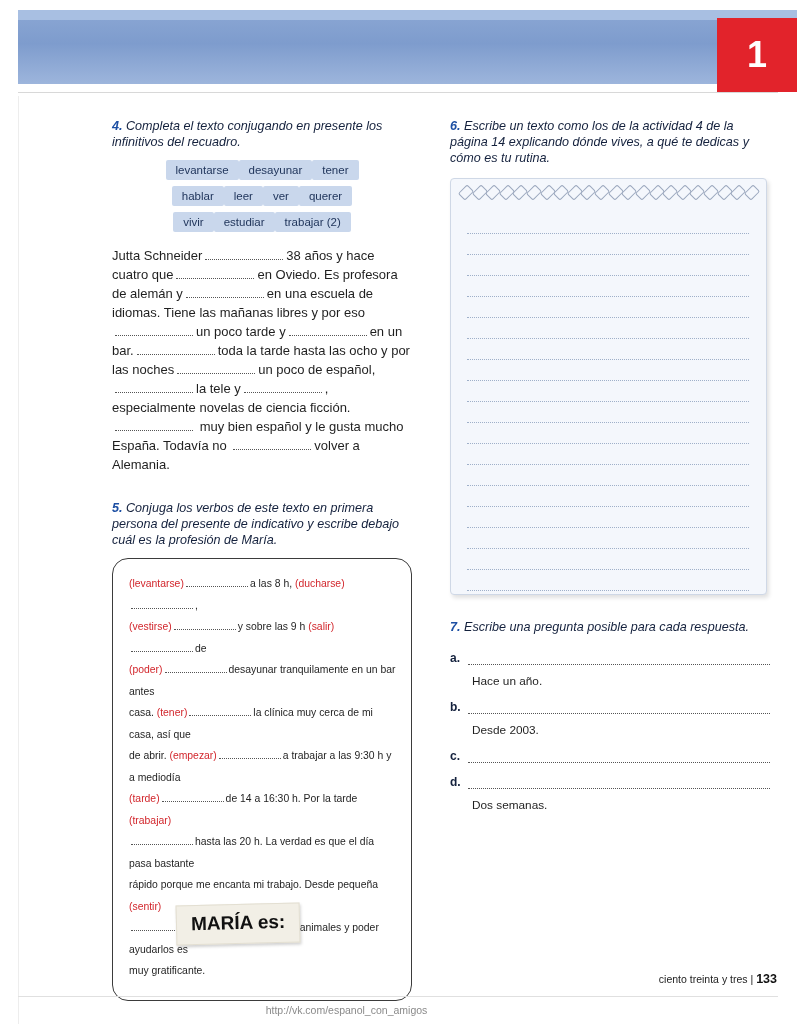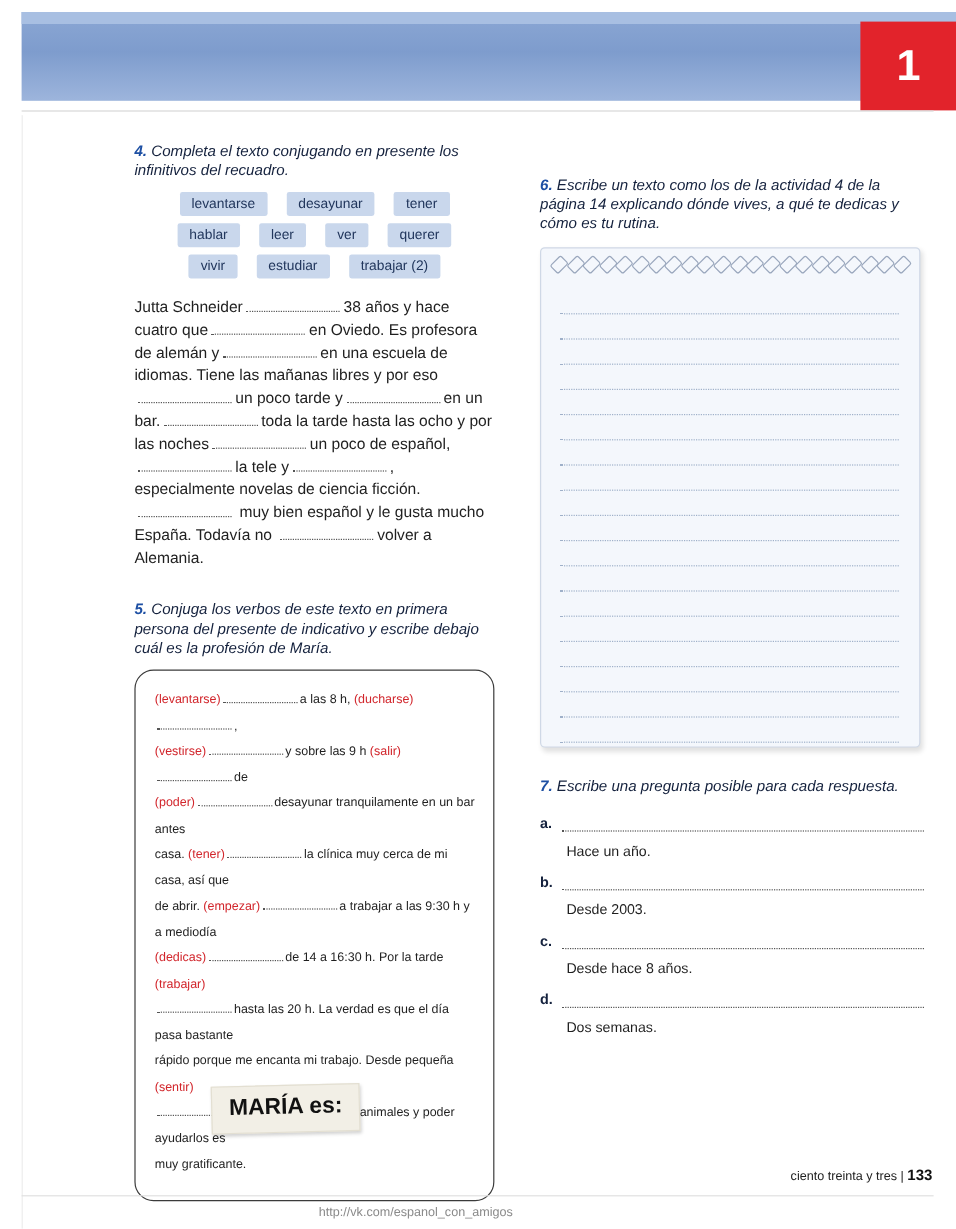--- a/index.html
+++ b/index.html
@@ -32,30 +32,30 @@
   .red-tab span{
     color:#fff;font-size:36px;font-weight:bold;line-height:1;
   }
   .thin-rule{
     position:absolute;left:18px;top:92px;width:760px;height:1px;background:#d8d8d8;
   }
 
   
   .col{position:absolute;top:118px;}
   .col-left{left:112px;width:300px;}
-  .col-right{left:450px;width:320px;margin-top:28px;}
+  .col-right{left:450px;width:320px;}
 
   .ex-head{
     font-size:12.6px;line-height:16px;margin-bottom:10px;color:#14213d;font-style:italic;
   }
   .ex-num{color:#1d4fa3;font-weight:bold;}
 
   
   .wordbank{margin:6px 0 14px 0;display:flex;flex-direction:column;gap:6px;align-items:center;}
-  .wb-row{display:flex;gap:16px;}
+  .wb-row{display:flex;gap:0;}
   .wb-item{
     background:#c9d7ec;color:#21365c;font-size:11.5px;
     padding:4px 10px;border-radius:2px;white-space:nowrap;
   }
 
   
   .gaptext{font-size:13px;line-height:19px;color:#1f1f1f;}
   .gap{
     display:inline-block;width:78px;border-bottom:1px dotted #555;
     margin:0 3px;vertical-align:baseline;height:12px;
@@ -204,21 +204,21 @@
     <div>
       <span class="verb">(poder)</span><span class="gap-s"></span><span>desayunar tranquilamente en un bar antes</span>
     </div>
     <div>
       <span>casa.</span> <span class="verb">(tener)</span><span class="gap-s"></span><span>la clínica muy cerca de mi casa, así que</span>
     </div>
     <div>
       <span>de abrir.</span> <span class="verb">(empezar)</span><span class="gap-s"></span><span>a trabajar a las 9:30 h y a mediodía</span>
     </div>
     <div>
-      <span class="verb">(dedicas)</span><span class="gap-s"></span><span>de 14 a 16:30 h. Por la tarde</span> <span class="verb">(trabajar)</span>
+      <span class="verb">(tarde)</span><span class="gap-s"></span><span>de 14 a 16:30 h. Por la tarde</span> <span class="verb">(trabajar)</span>
     </div>
     <div>
       <span class="gap-s"></span><span>hasta las 20 h. La verdad es que el día pasa bastante</span>
     </div>
     <div>
       <span>rápido porque me encanta mi trabajo. Desde pequeña</span> <span class="verb">(sentir)</span>
     </div>
     <div>
       <span class="gap-xs"></span><span>un cariño especial por los animales y poder ayudarlos es</span>
     </div>
@@ -302,21 +302,20 @@
         <span class="qa-letter">b.</span>
         <span class="qa-line"></span>
       </div>
       <div class="qa-ans">Desde 2003.</div>
     </div>
     <div class="qa-item">
       <div class="qa-row">
         <span class="qa-letter">c.</span>
         <span class="qa-line"></span>
       </div>
-      <div class="qa-ans">Desde hace 8 años.</div>
     </div>
     <div class="qa-item">
       <div class="qa-row">
         <span class="qa-letter">d.</span>
         <span class="qa-line"></span>
       </div>
       <div class="qa-ans">Dos semanas.</div>
     </div>
   </div>
 </div>

